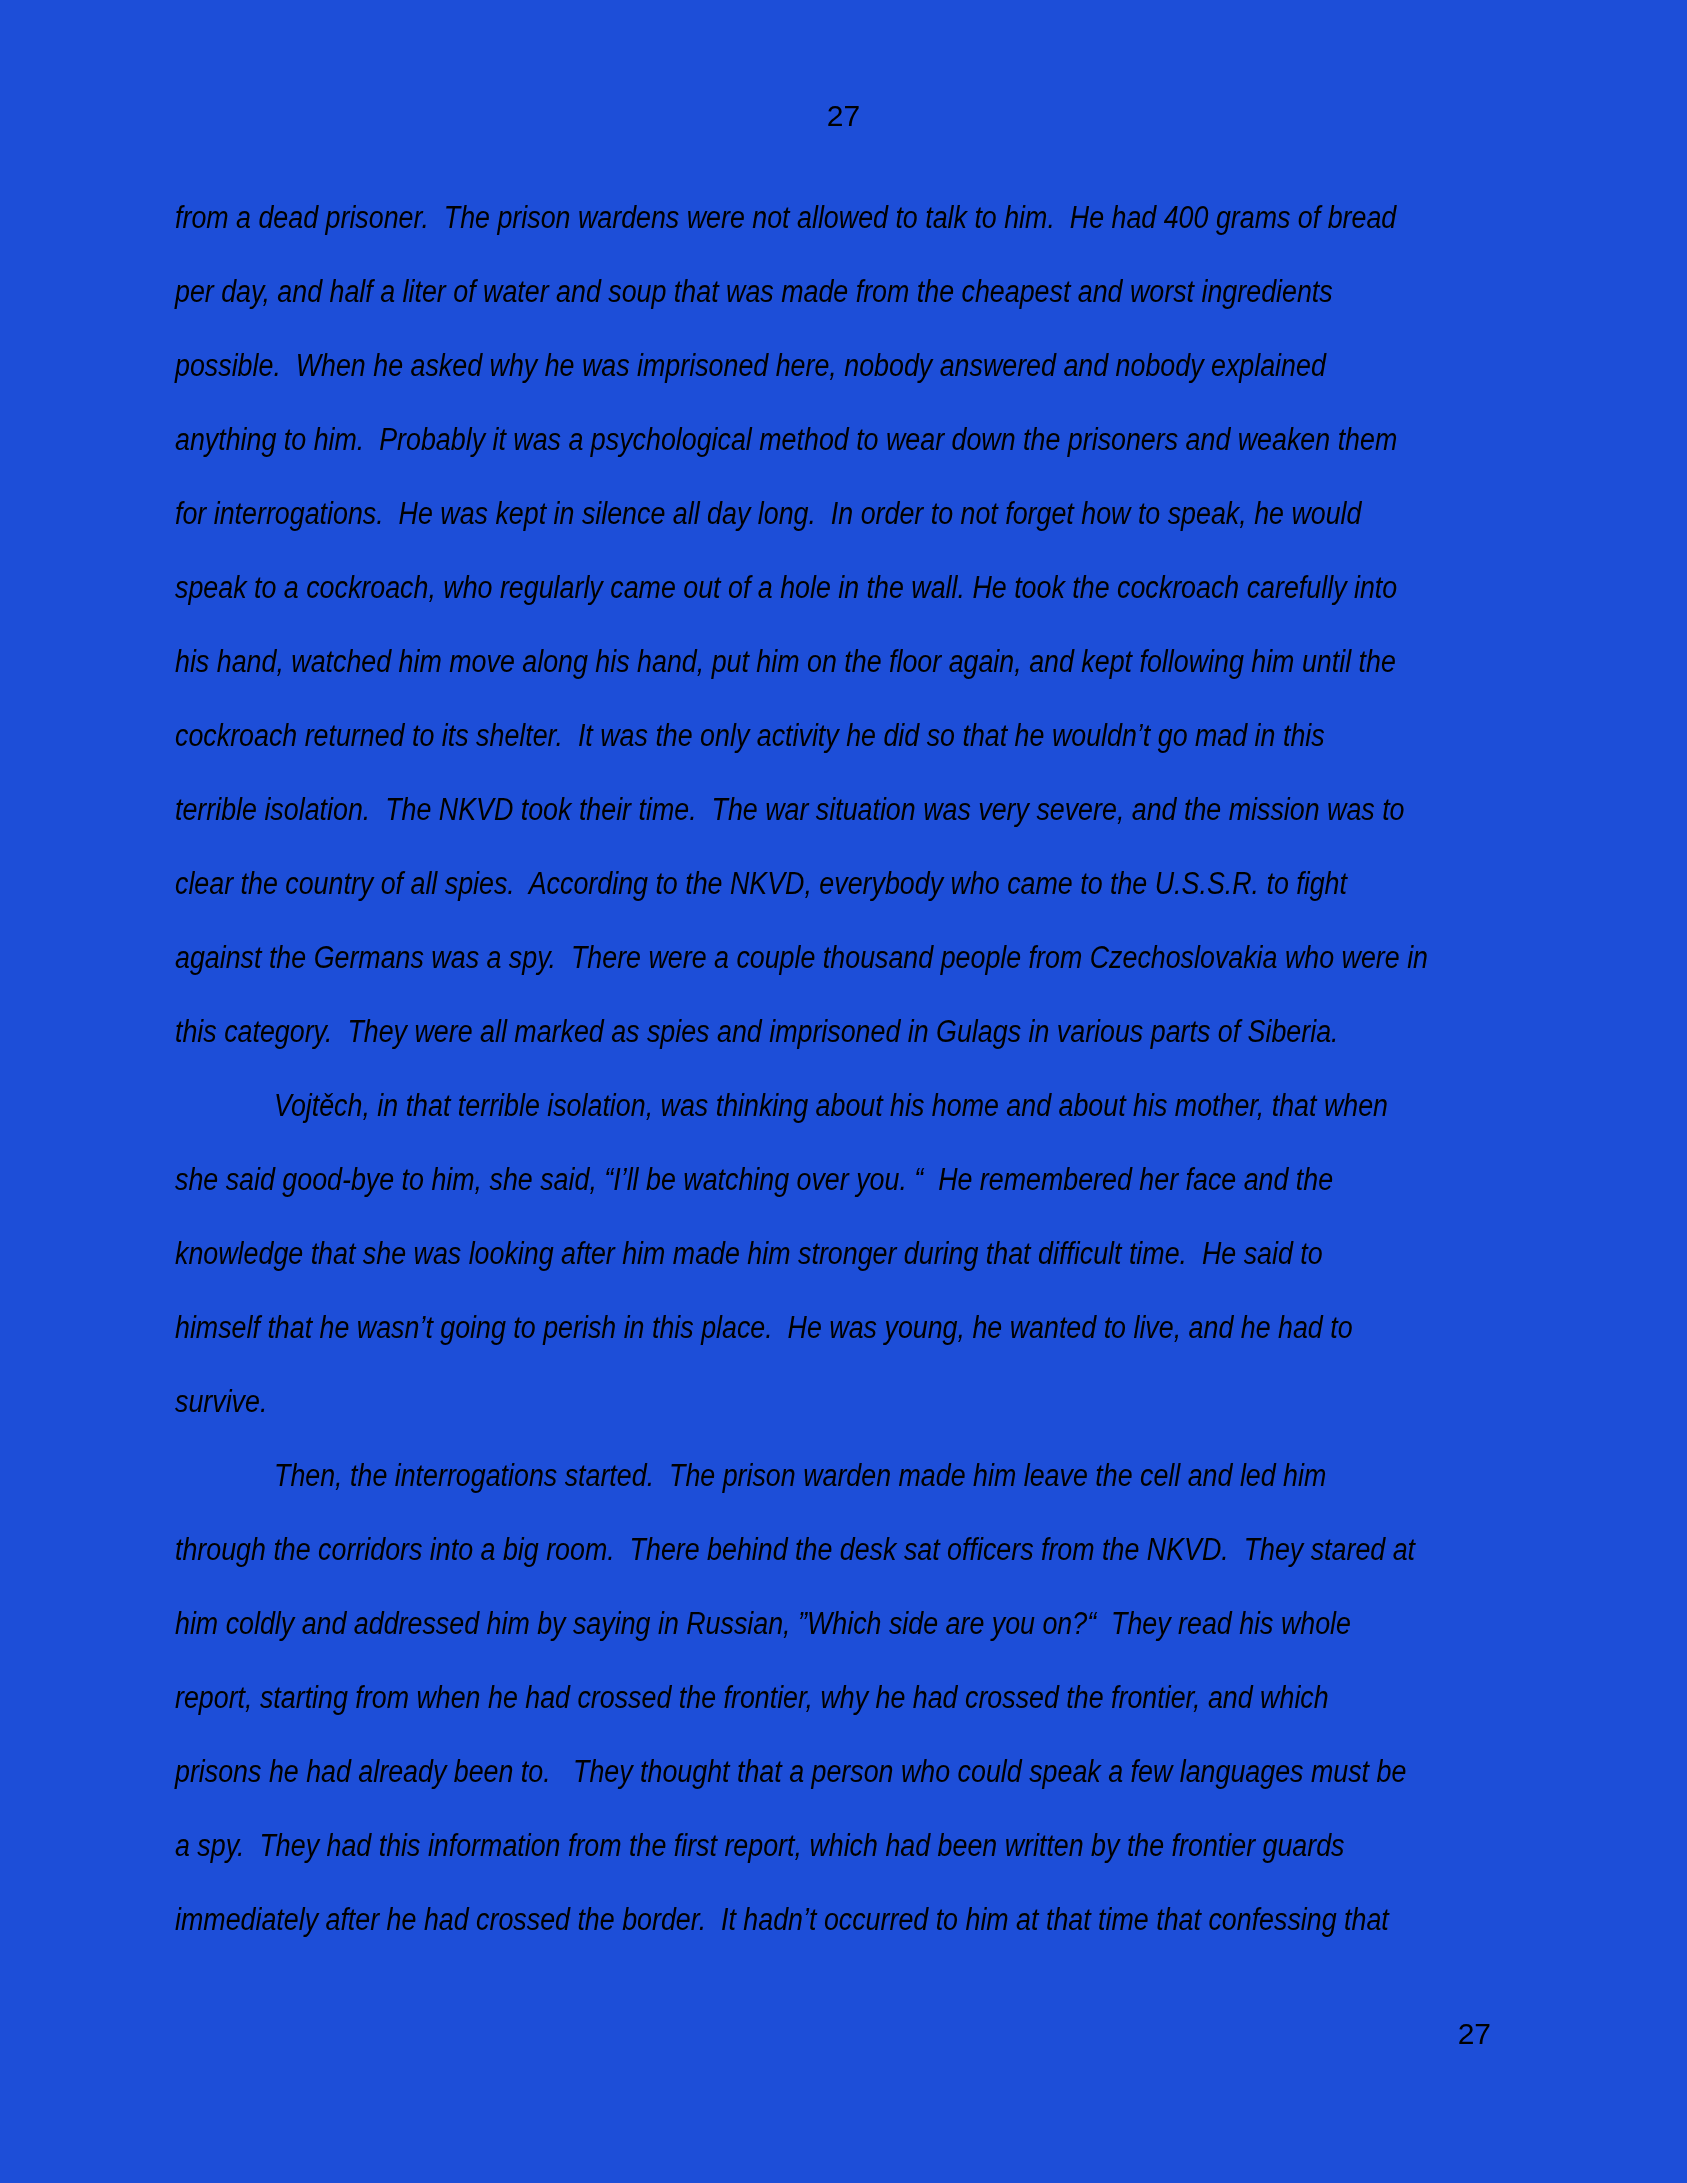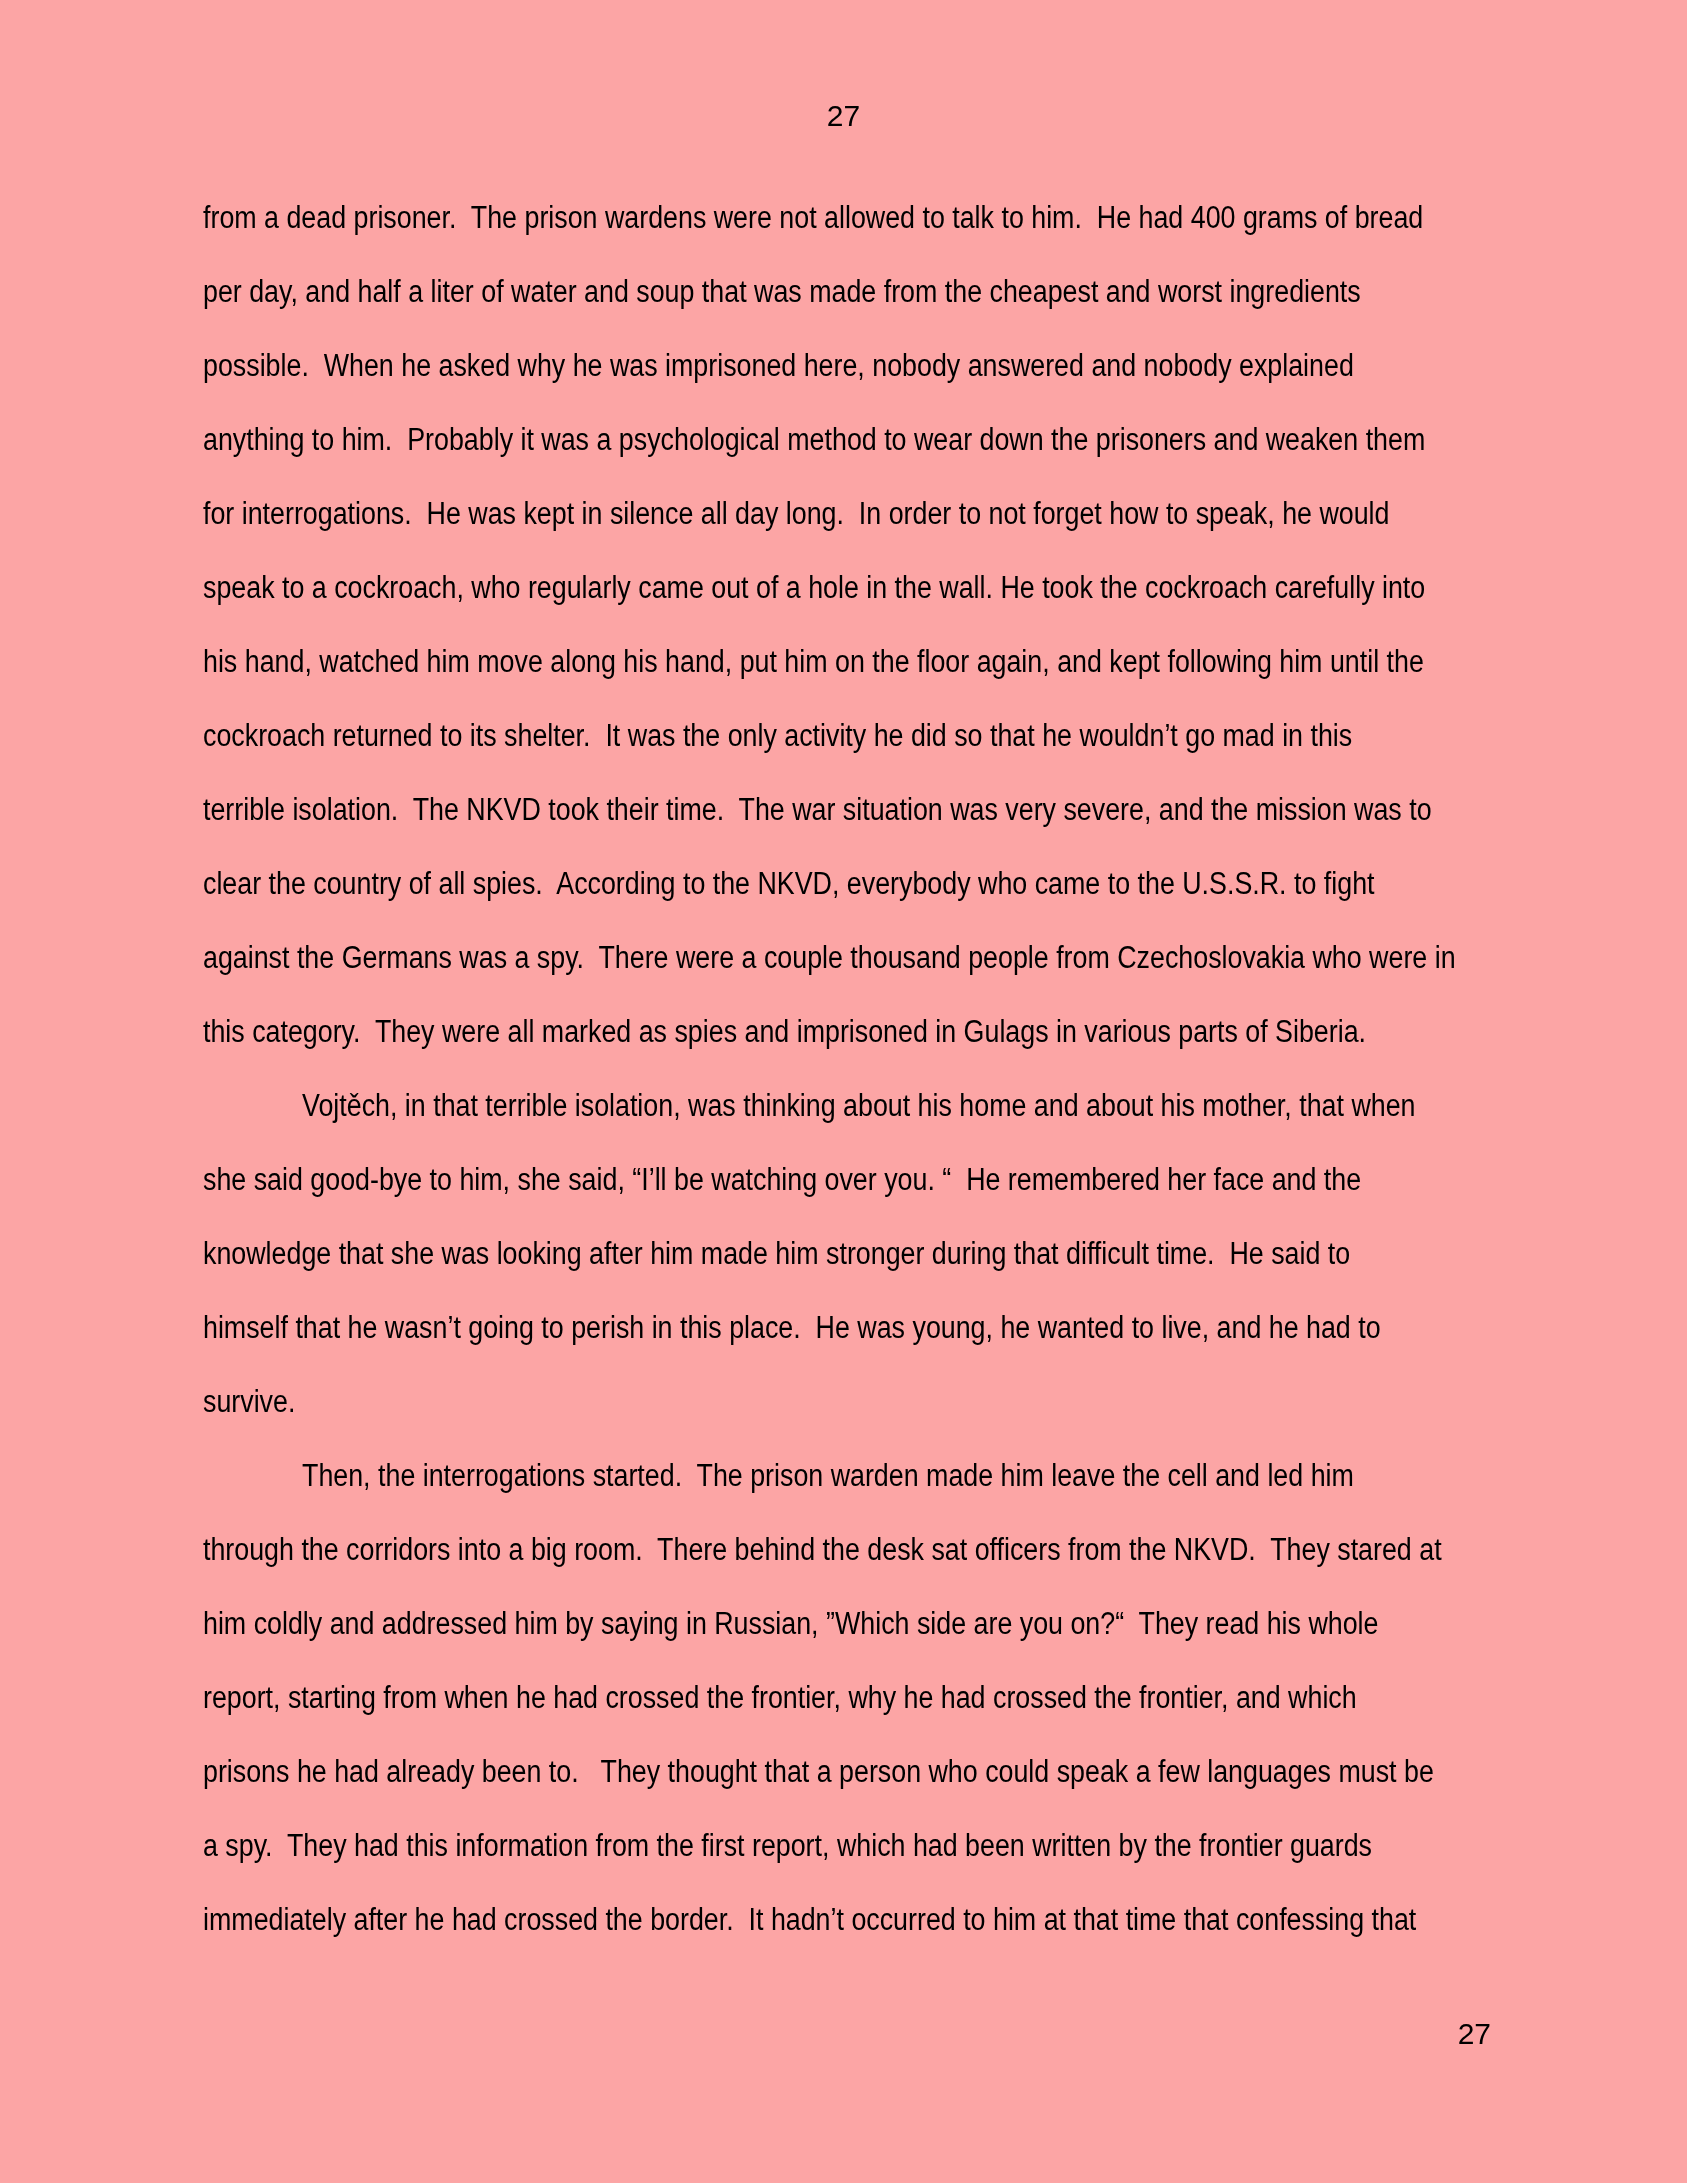--- a/index.html
+++ b/index.html
@@ -4,21 +4,21 @@
 <style>
   html, body {
     margin: 0;
     padding: 0;
     background: #ffffff;
   }
   .page {
     position: relative;
     width: 1687px;
     height: 2183px;
-    background: #fca5a5;
+    background: #1d4ed8;
     color: #000000;
     font-family: "Liberation Sans", sans-serif;
     overflow: hidden;
   }
   .page-number-top {
     position: absolute;
     top: 101px;
     left: 0;
     width: 100%;
     text-align: center;
@@ -27,23 +27,24 @@
   }
   .page-number-bottom {
     position: absolute;
     top: 2019px;
     right: 196px;
     font-size: 30px;
     line-height: 30px;
   }
   .doc-body {
     position: absolute;
-    left: 203px;
+    left: 175px;
     top: 181px;
     width: 1301px;
+    font-style: italic;
   }
   .line {
     height: 74px;
     line-height: 74px;
     font-size: 31px;
     white-space: pre;
     transform: scaleX(0.865);
     transform-origin: 0 50%;
   }
   .line.indent {

